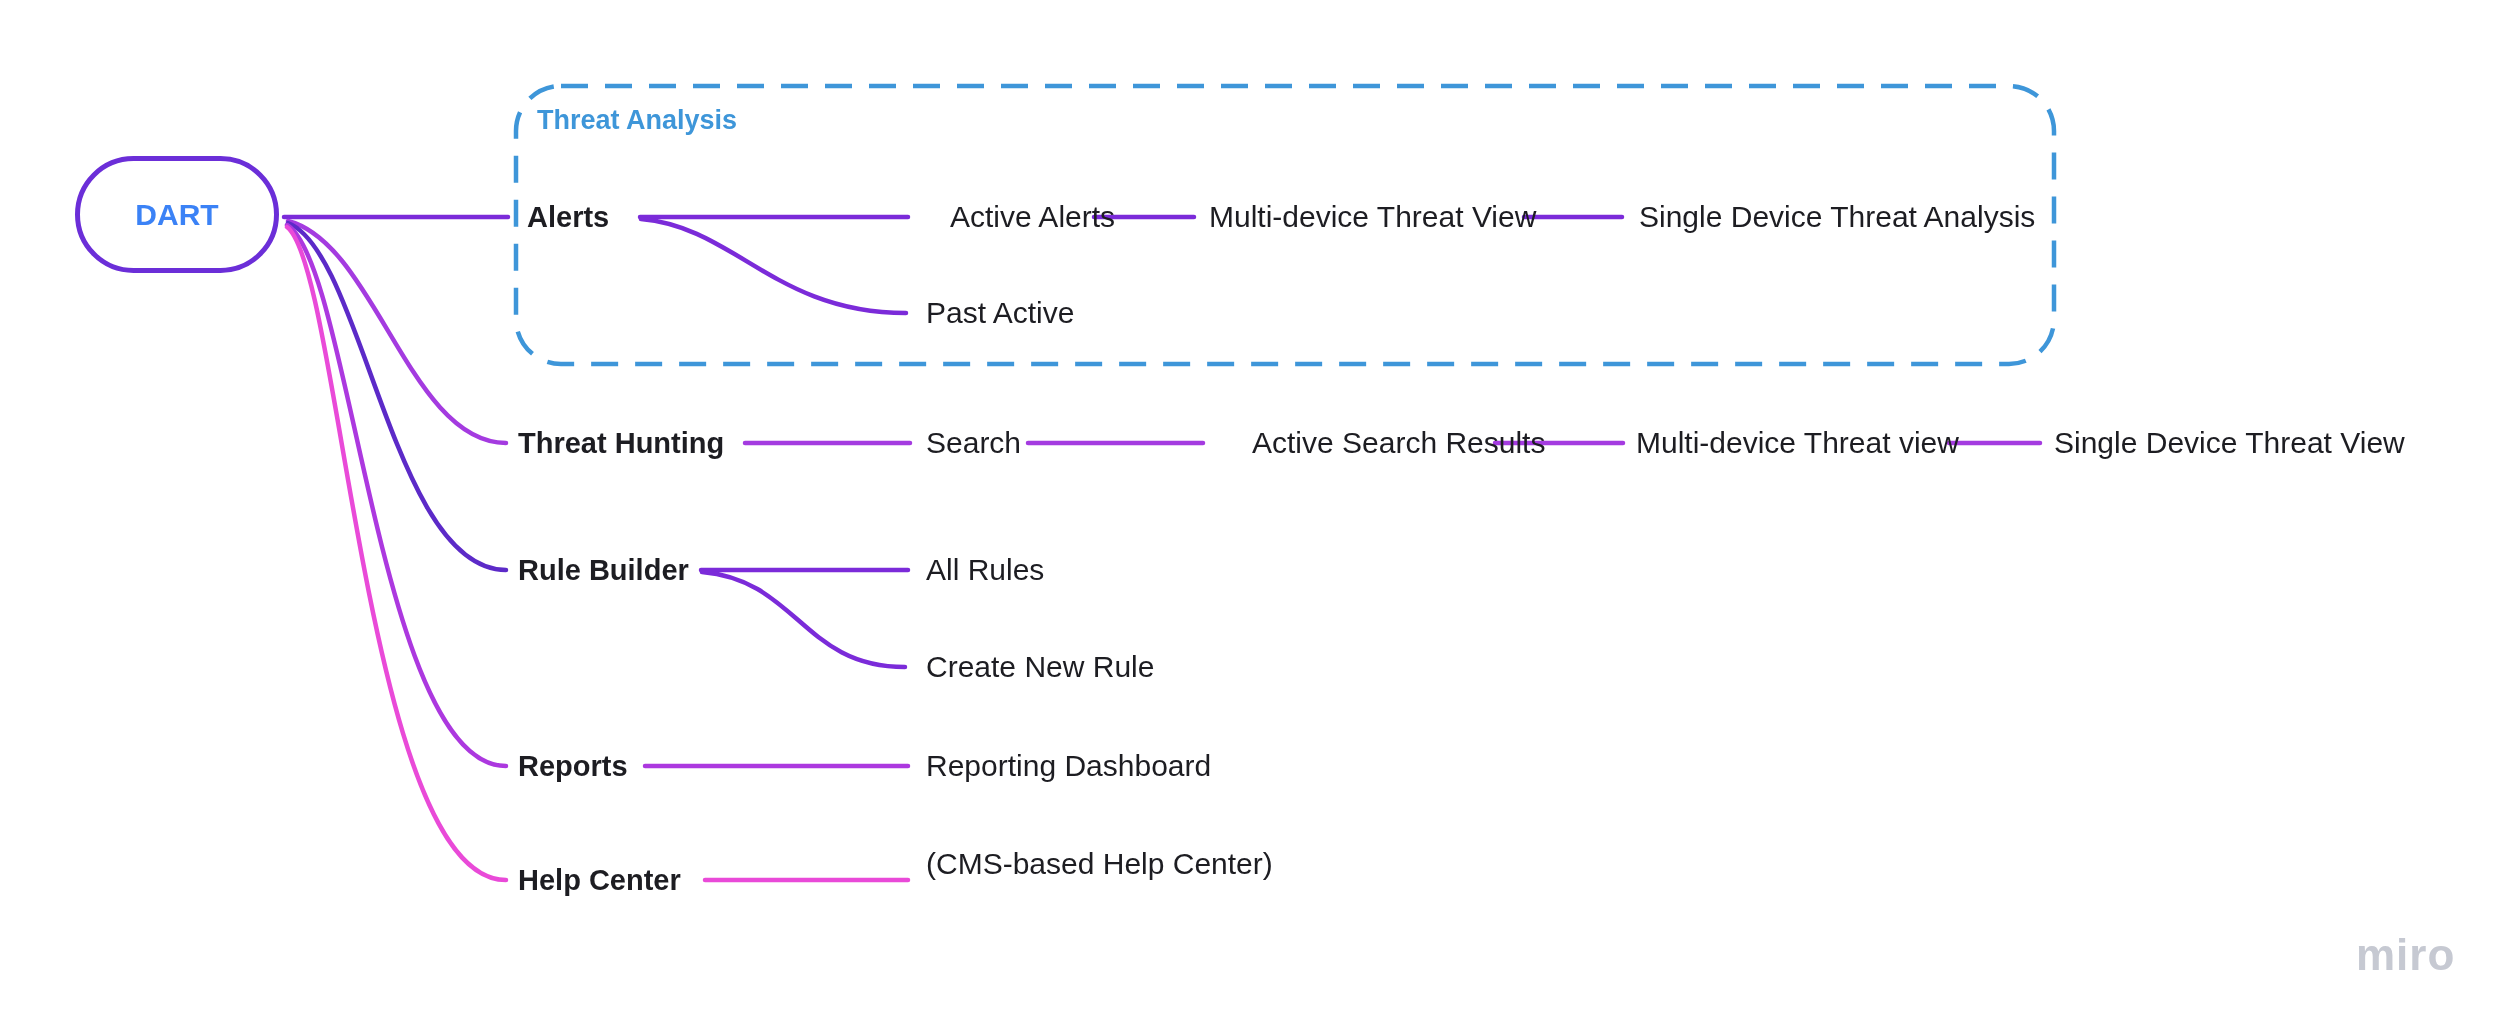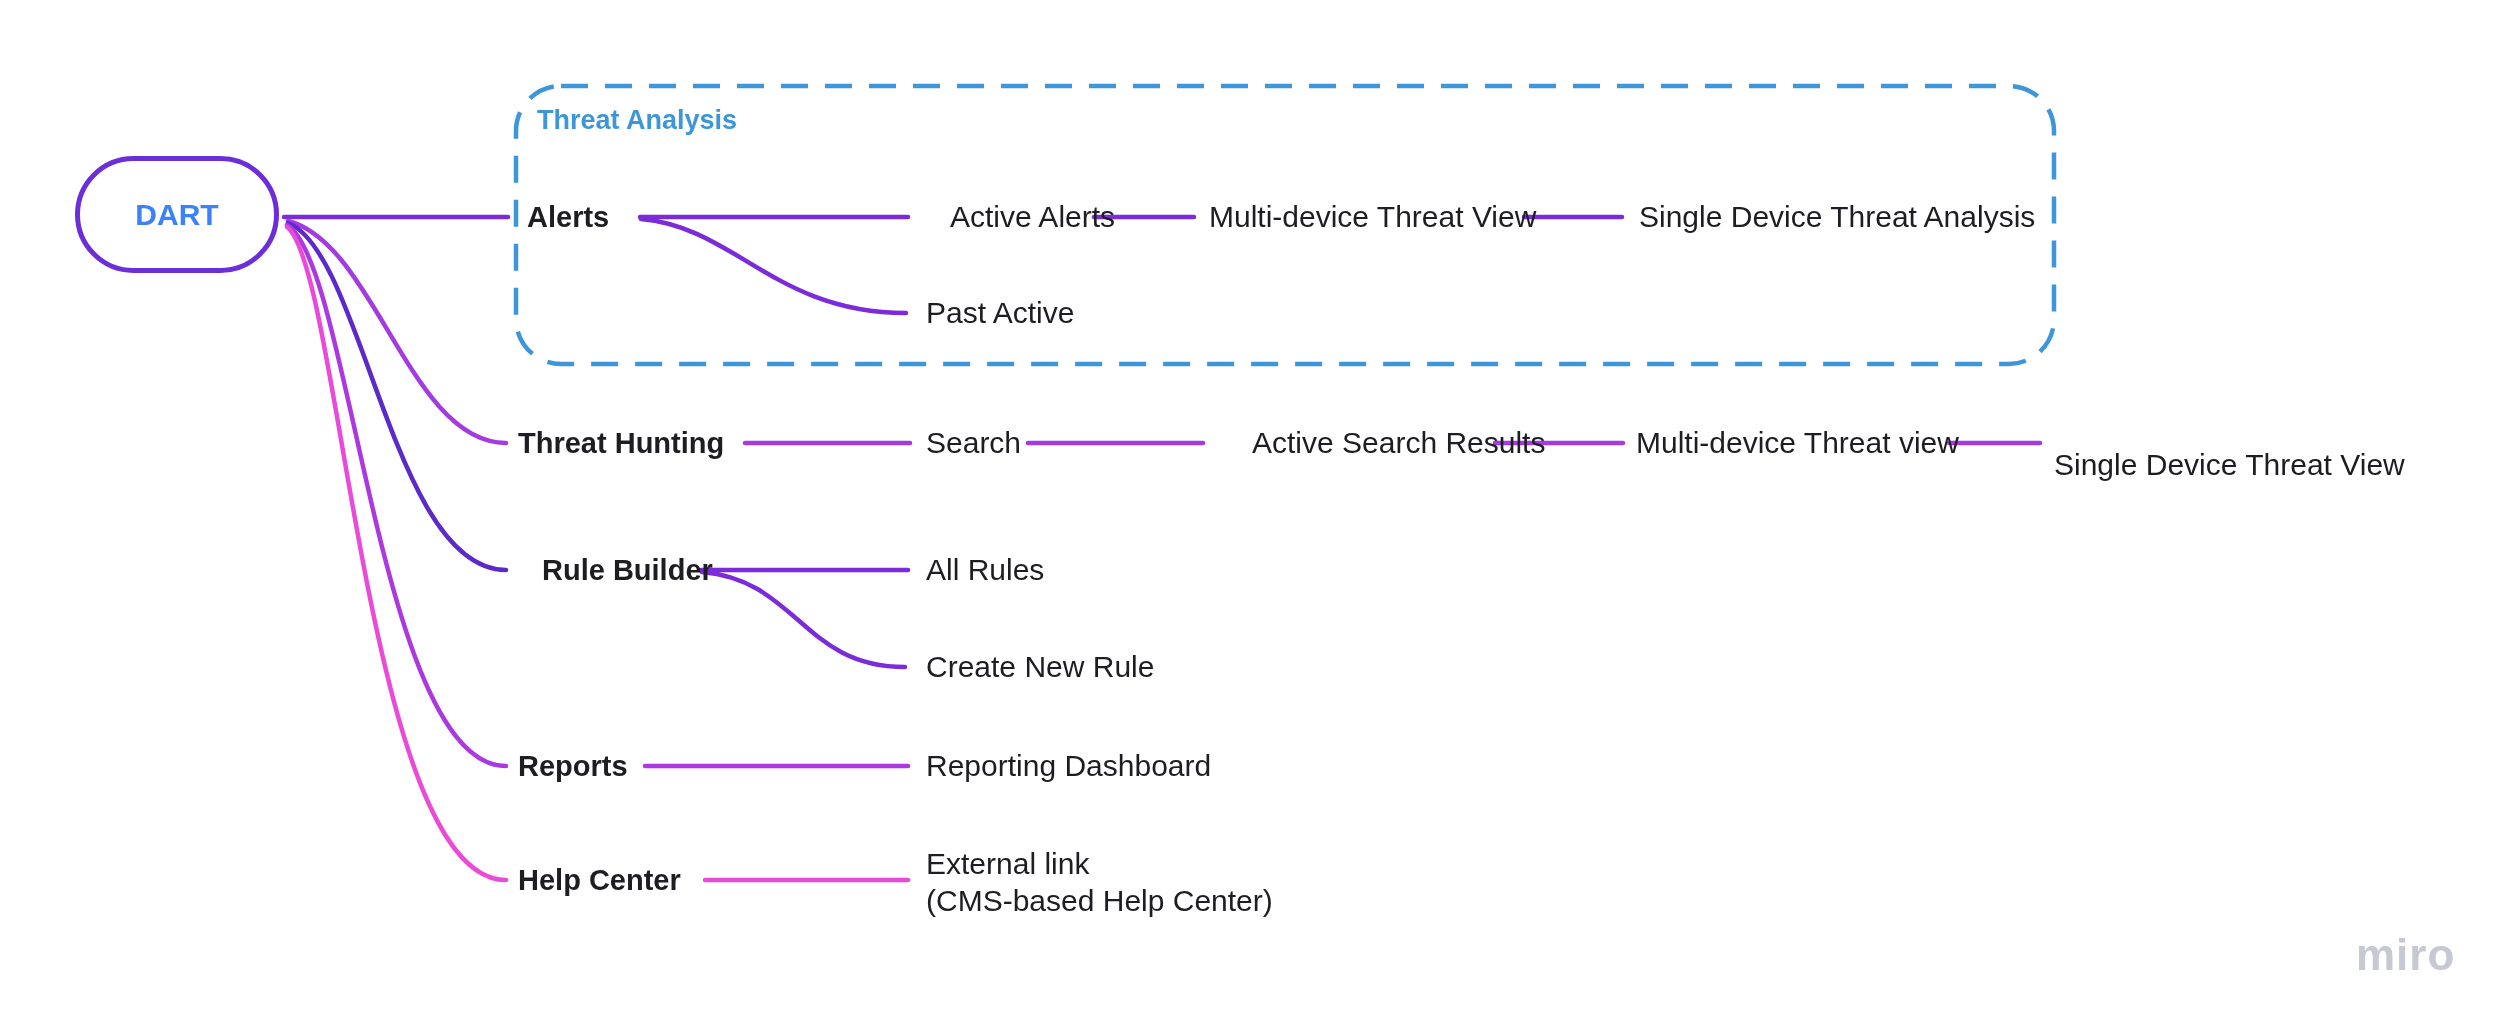--- a/index.html
+++ b/index.html
@@ -89,39 +89,38 @@
   </svg>
 
   <div class="group-title" style="left:537px; top:105px;">Threat Analysis</div>
 
   <div class="root-node">
     <span>DART</span>
   </div>
 
   <div class="lbl branch" style="left:527px; top:217px;">Alerts</div>
   <div class="lbl branch" style="left:518px; top:443px;">Threat Hunting</div>
-  <div class="lbl branch" style="left:518px; top:570px;margin-left:24px;">Rule Builder</div>
+  <div class="lbl branch" style="left:518px; top:570px;">Rule Builder</div>
   <div class="lbl branch" style="left:518px; top:766px;">Reports</div>
   <div class="lbl branch" style="left:518px; top:880px;">Help Center</div>
 
   <div class="lbl" style="left:926px; top:217px;margin-left:24px;">Active Alerts</div>
   <div class="lbl" style="left:1209px; top:217px;">Multi-device Threat View</div>
   <div class="lbl" style="left:1639px; top:217px;">Single Device Threat Analysis</div>
   <div class="lbl" style="left:926px; top:313px;">Past Active</div>
 
   <div class="lbl" style="left:926px; top:443px;">Search</div>
   <div class="lbl" style="left:1252px; top:443px;">Active Search Results</div>
   <div class="lbl" style="left:1636px; top:443px;">Multi-device Threat view</div>
-  <div class="lbl" style="left:2054px; top:443px;margin-top:22px;">Single Device Threat View</div>
+  <div class="lbl" style="left:2054px; top:443px;">Single Device Threat View</div>
 
   <div class="lbl" style="left:926px; top:570px;">All Rules</div>
   <div class="lbl" style="left:926px; top:667px;">Create New Rule</div>
 
   <div class="lbl" style="left:926px; top:766px;">Reporting Dashboard</div>
 
   <div class="multiline">
-    <div>External link</div>
     <div>(CMS-based Help Center)</div>
   </div>
 
   <div class="watermark">miro</div>
 
 </div>
 
 </body></html>

